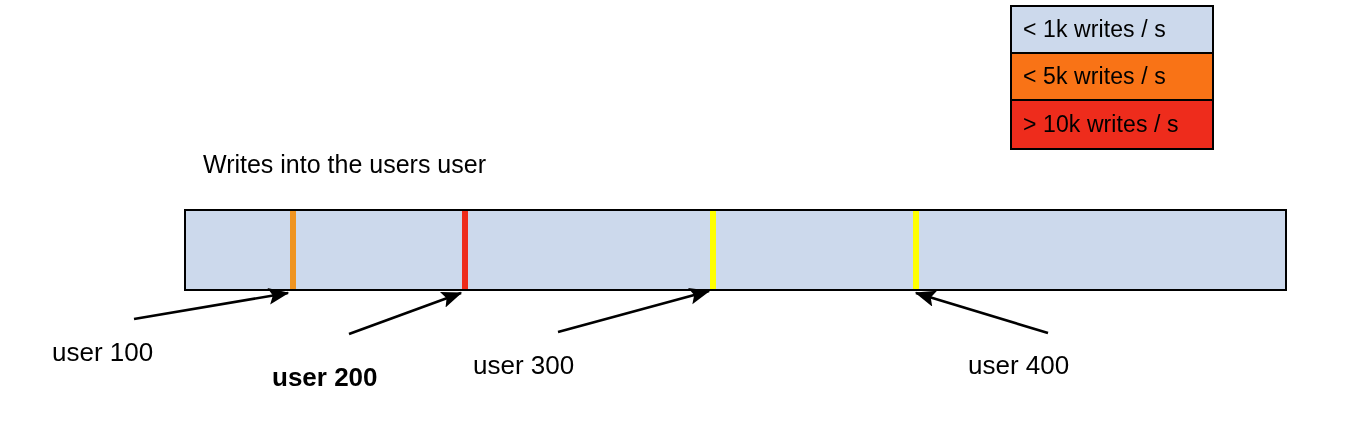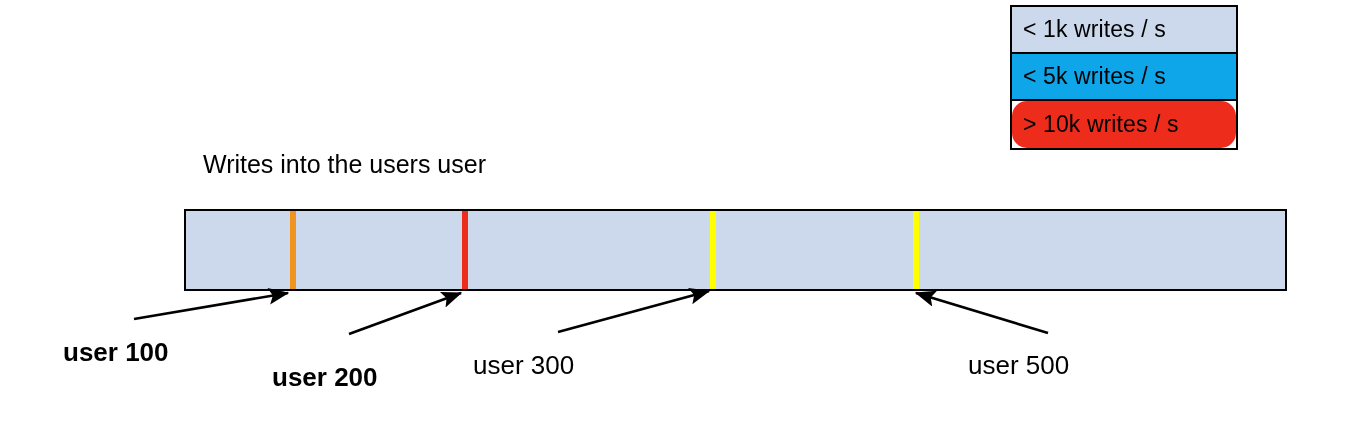--- a/index.html
+++ b/index.html
@@ -14,21 +14,21 @@
     overflow: hidden;
     font-family: "Liberation Sans", sans-serif;
     color: #000000;
   }
 
   
   #legend {
     position: absolute;
     left: 1010px;
     top: 5px;
-    width: 228px;
+    width: 204px;
     border: 2px solid #000000;
     box-sizing: border-box;
   }
   .legend-row {
     height: 47px;
     box-sizing: border-box;
     display: flex;
     align-items: center;
     padding-left: 11px;
     font-size: 23px;
@@ -89,24 +89,24 @@
     white-space: nowrap;
   }
 </style>
 </head>
 <body>
 
 <div id="legend">
   <div class="legend-row" style="background: rgb(204, 217, 236);">
     <span>&lt; 1k writes / s</span>
   </div>
-  <div class="legend-row" style="background: #0ea5e9;">
+  <div class="legend-row" style="background: #f97316;">
     <span>&lt; 5k writes / s</span>
   </div>
-  <div class="legend-row" style="background: rgb(238, 44, 28); border-radius: 15px;">
+  <div class="legend-row" style="background: rgb(238, 44, 28);">
     <span>&gt; 10k writes / s</span>
   </div>
 </div>
 
 <div id="chart-title">Writes into the users user</div>
 
 <div id="bar">
   <div class="bar-fill" style="background: rgb(204, 217, 236);"></div>
   <div class="bar-stripe" style="left: 104px; background: rgb(239, 148, 33);"></div>
   <div class="bar-stripe" style="left: 276px; background: rgb(238, 44, 28);"></div>
@@ -119,16 +119,16 @@
     <marker id="arrowhead" markerWidth="9" markerHeight="9" refX="7.5" refY="3.2" orient="auto" markerUnits="strokeWidth">
       <path d="M0,0 L8,3.2 L0,6.4 L1.6,3.2 Z" fill="#000000"></path>
     </marker>
   </defs>
   <line stroke="#000000" stroke-width="2.6" marker-end="url(#arrowhead)" x1="134" y1="319" x2="288" y2="293"></line>
   <line stroke="#000000" stroke-width="2.6" marker-end="url(#arrowhead)" x1="349" y1="334" x2="461" y2="293"></line>
   <line stroke="#000000" stroke-width="2.6" marker-end="url(#arrowhead)" x1="558" y1="332" x2="709" y2="291"></line>
   <line stroke="#000000" stroke-width="2.6" marker-end="url(#arrowhead)" x1="1048" y1="333" x2="916" y2="293"></line>
 </svg>
 
-<div class="user-label" style="left: 63px; top: 339px; font-weight: bold;">user 100</div>
+<div class="user-label" style="left: 52px; top: 339px;">user 100</div>
 <div class="user-label" style="left: 272px; top: 364px; font-weight: bold;">user 200</div>
 <div class="user-label" style="left: 473px; top: 352px;">user 300</div>
-<div class="user-label" style="left: 968px; top: 352px;">user 500</div>
+<div class="user-label" style="left: 968px; top: 352px;">user 400</div>
 
 </body></html>

